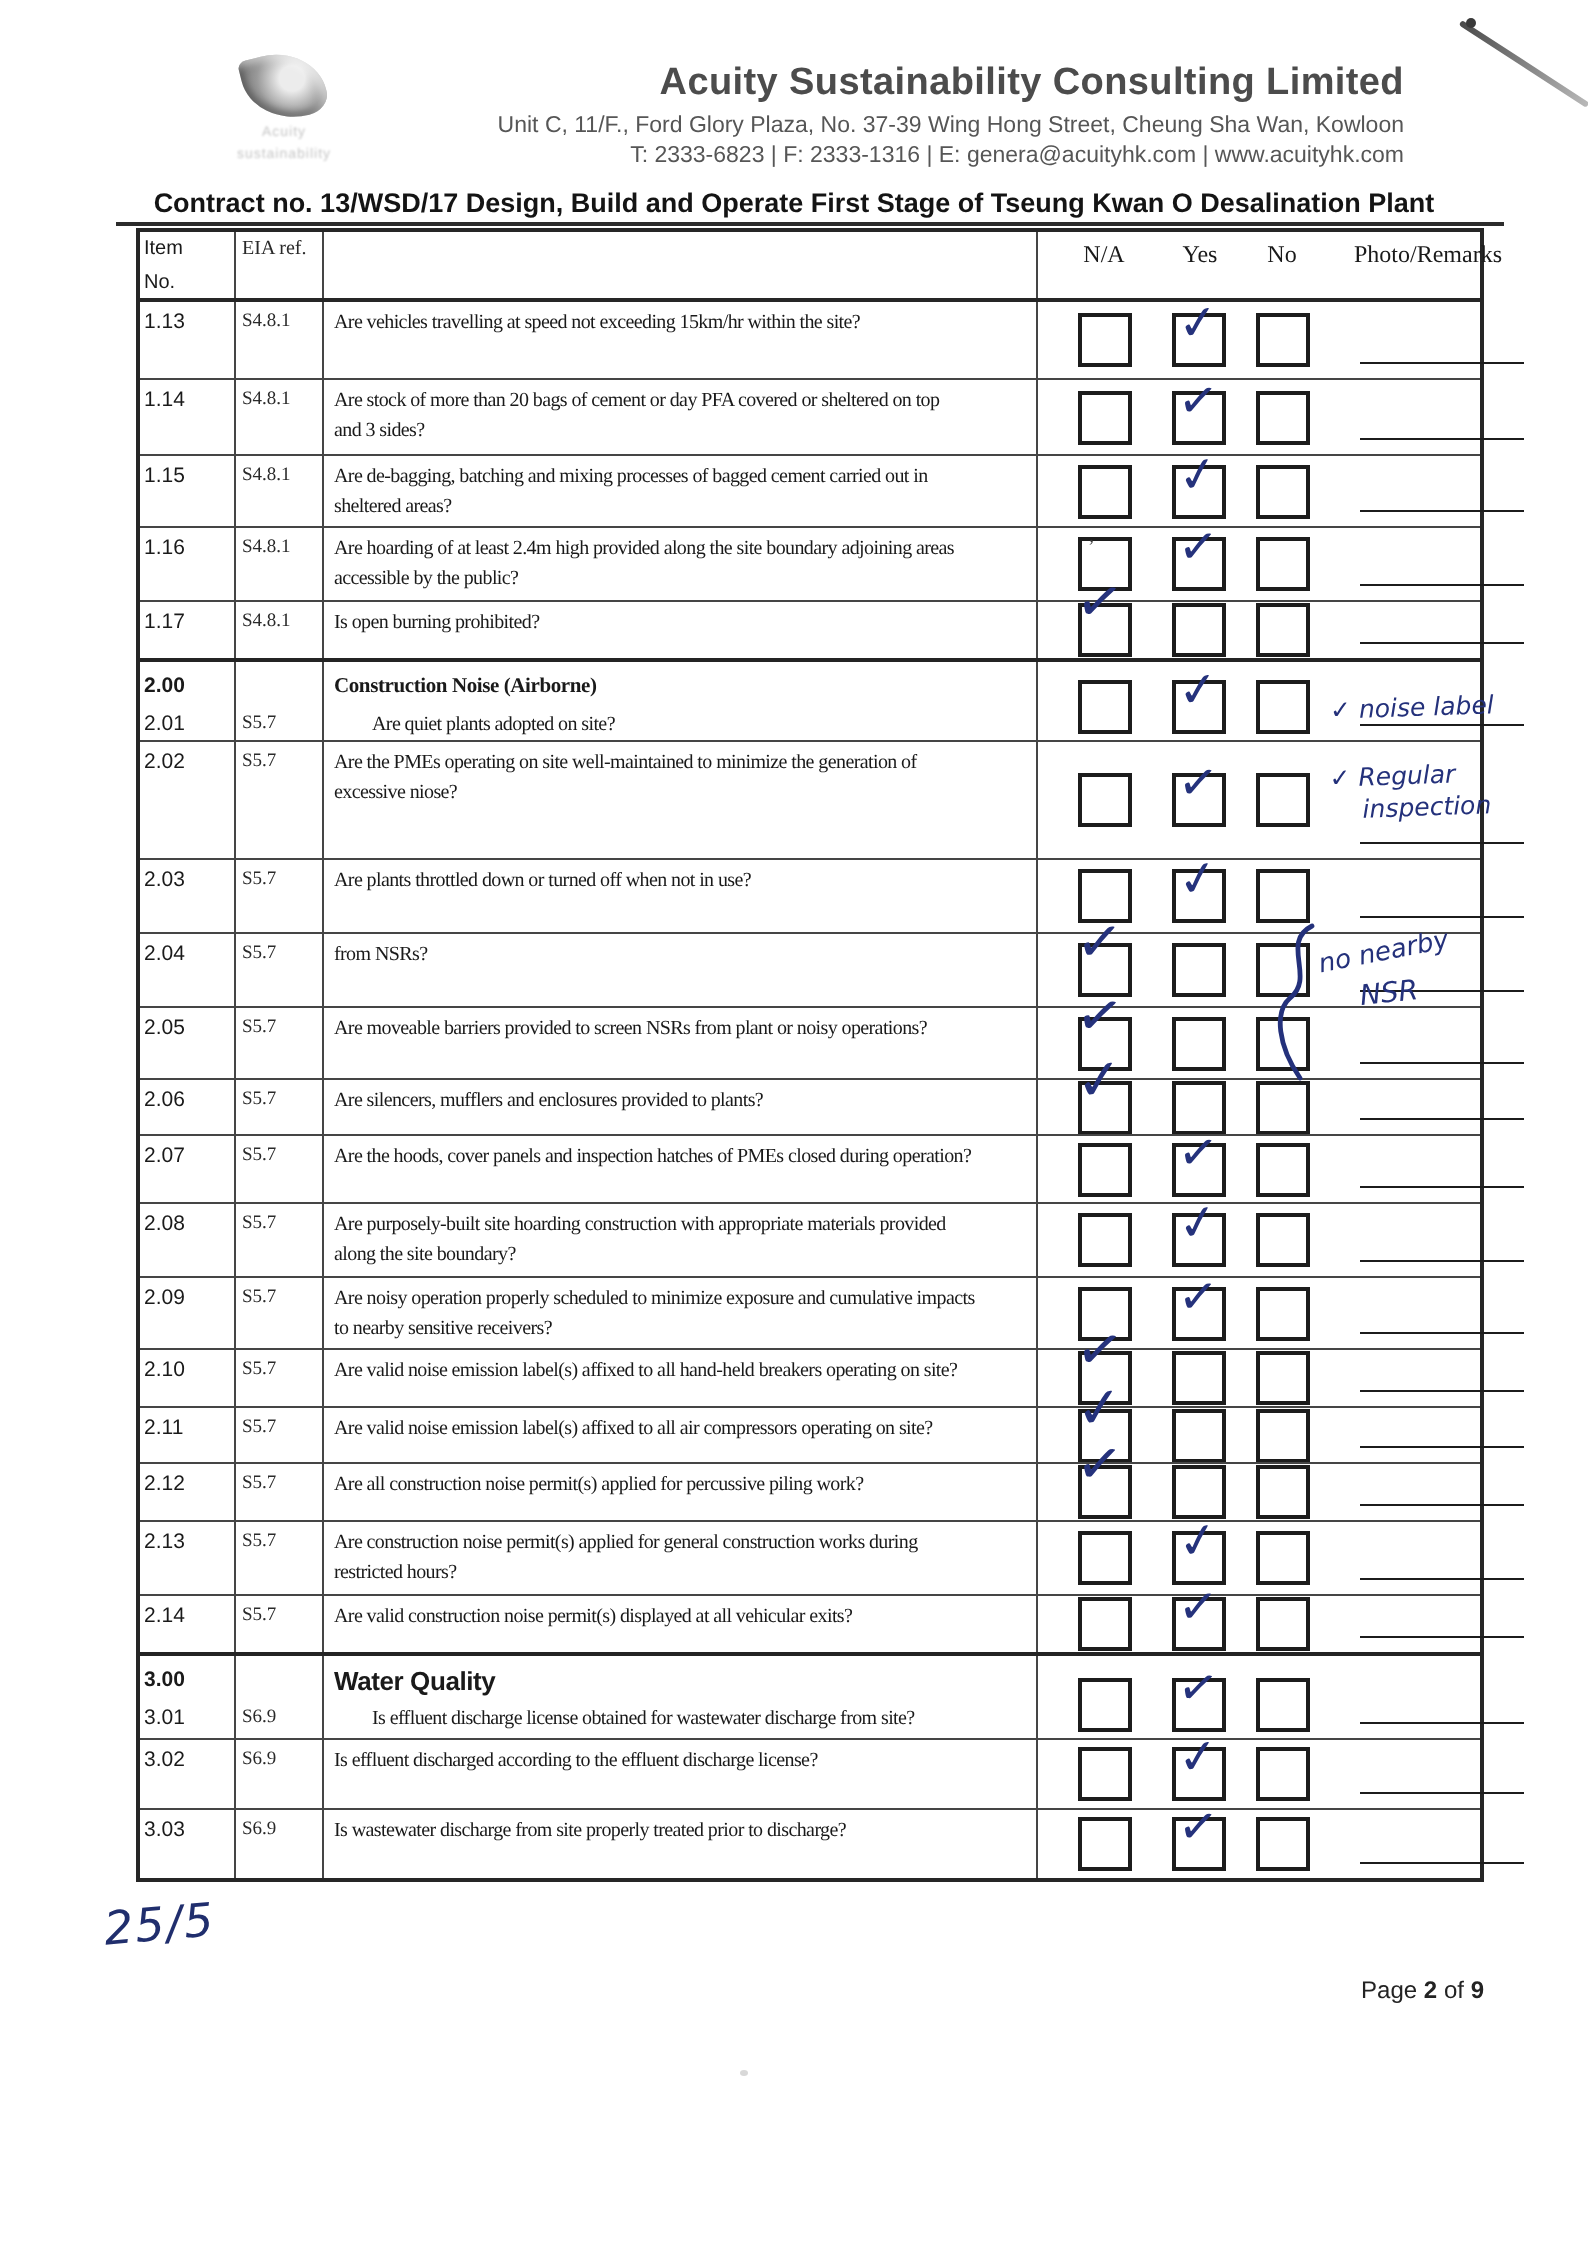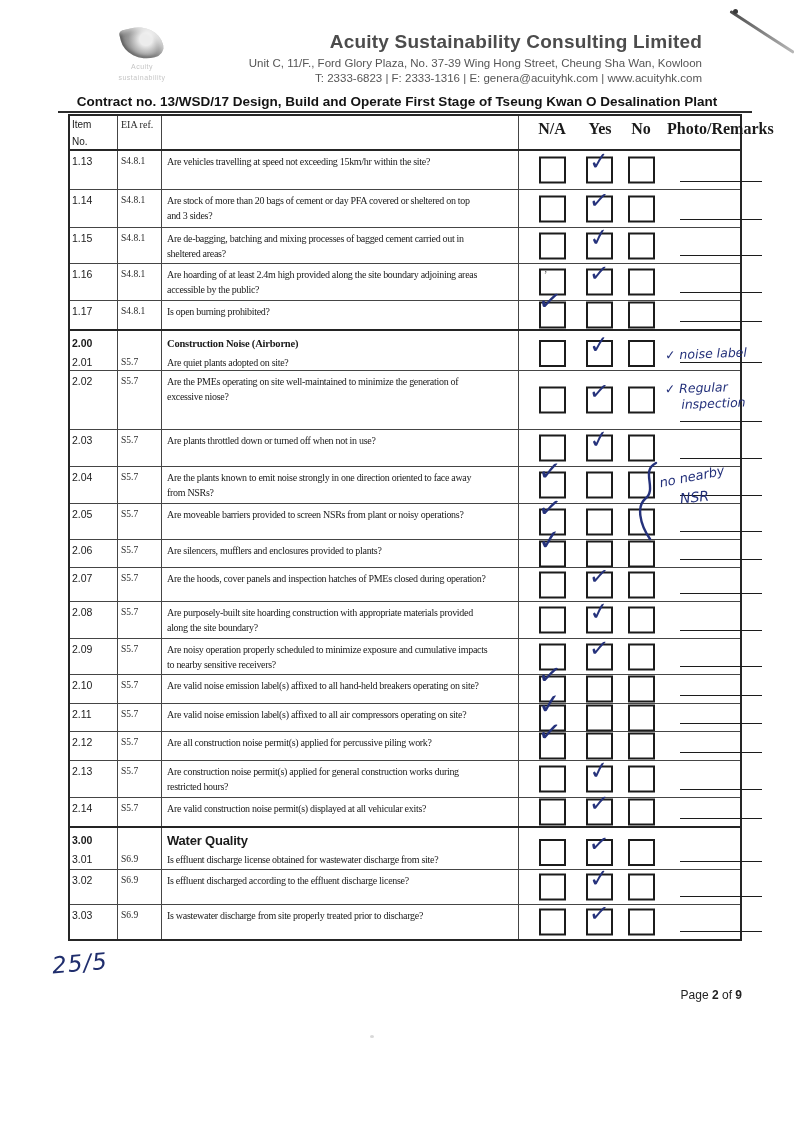--- a/index.html
+++ b/index.html
@@ -41,34 +41,34 @@
   .c-item{width:48px;border-right:1px solid #454545;box-sizing:border-box;
           font-family:"Liberation Sans",sans-serif;font-size:10.5px;padding:3px 1px 0 2px;}
   .c-ref{width:44px;border-right:1px solid #454545;box-sizing:border-box;
          font-size:9.5px;color:#2a2a2a;padding:3px 0 0 3px;}
   .c-q{width:357px;border-right:1px solid #454545;box-sizing:border-box;
        padding:3px 6px 0 5px;overflow:hidden;}
   .c-checks{flex:1;position:relative;}
 
   .hh{font-size:10px;}
   .no2{margin-top:6px;}
-  .h-na,.h-yes,.h-no,.h-rem{position:absolute;top:4px;font-size:16px;text-align:center;font-weight:bold;}
+  .h-na,.h-yes,.h-no,.h-rem{position:absolute;top:4px;font-size:12px;text-align:center;}
   .h-na{left:18px;width:30px;}
   .h-yes{left:66px;width:30px;}
   .h-no{left:107px;width:30px;}
   .h-rem{left:148px;width:94px;}
 
   .item-no{line-height:15px;}
   .sec-no{font-weight:bold;line-height:19px;}
   .section-row .item-no{line-height:19px;}
   .spacer{height:19px;}
   .ref-txt{line-height:15px;}
   .section-row .ref-txt{line-height:19px;}
   .q-line{font-size:10px;letter-spacing:-0.3px;line-height:15px;white-space:nowrap;}
-  .section-row .q-line{line-height:19px;}
+  .section-row .q-line{line-height:19px;margin-left:19px;}
   .sec-title{font-weight:bold;font-size:10.5px;letter-spacing:-0.2px;line-height:19px;white-space:nowrap;}
   .sec-title.sans-title{font-family:"Liberation Sans",sans-serif;font-size:13px;}
 
   .box{position:absolute;width:23px;height:23px;border:2px solid #1c1c1c;box-sizing:content-box;
        top:50%;transform:translateY(-50%);background:transparent;}
   .b-na{left:20px;}
   .b-yes{left:67px;}
   .b-no{left:109px;}
   .section-row .box{top:auto;bottom:3px;transform:none;}
 
@@ -310,21 +310,20 @@
           </div>
         </div>
         <div class="trow" style="height: 37px;">
           <div class="c-item">
             <div class="item-no">2.04</div>
           </div>
           <div class="c-ref">
             <div class="ref-txt">S5.7</div>
           </div>
           <div class="c-q">
-            <div class="q-line">Are the plants known to emit noise strongly in one direction oriented to face away</div>
             <div class="q-line">from NSRs?</div>
           </div>
           <div class="c-checks">
             <span class="box b-na">
               <span class="tick big" style="transform: rotate(4deg);">✓</span>
             </span>
             <span class="box b-yes"></span>
             <span class="box b-no"></span>
             <div class="uline"></div>
           </div>

